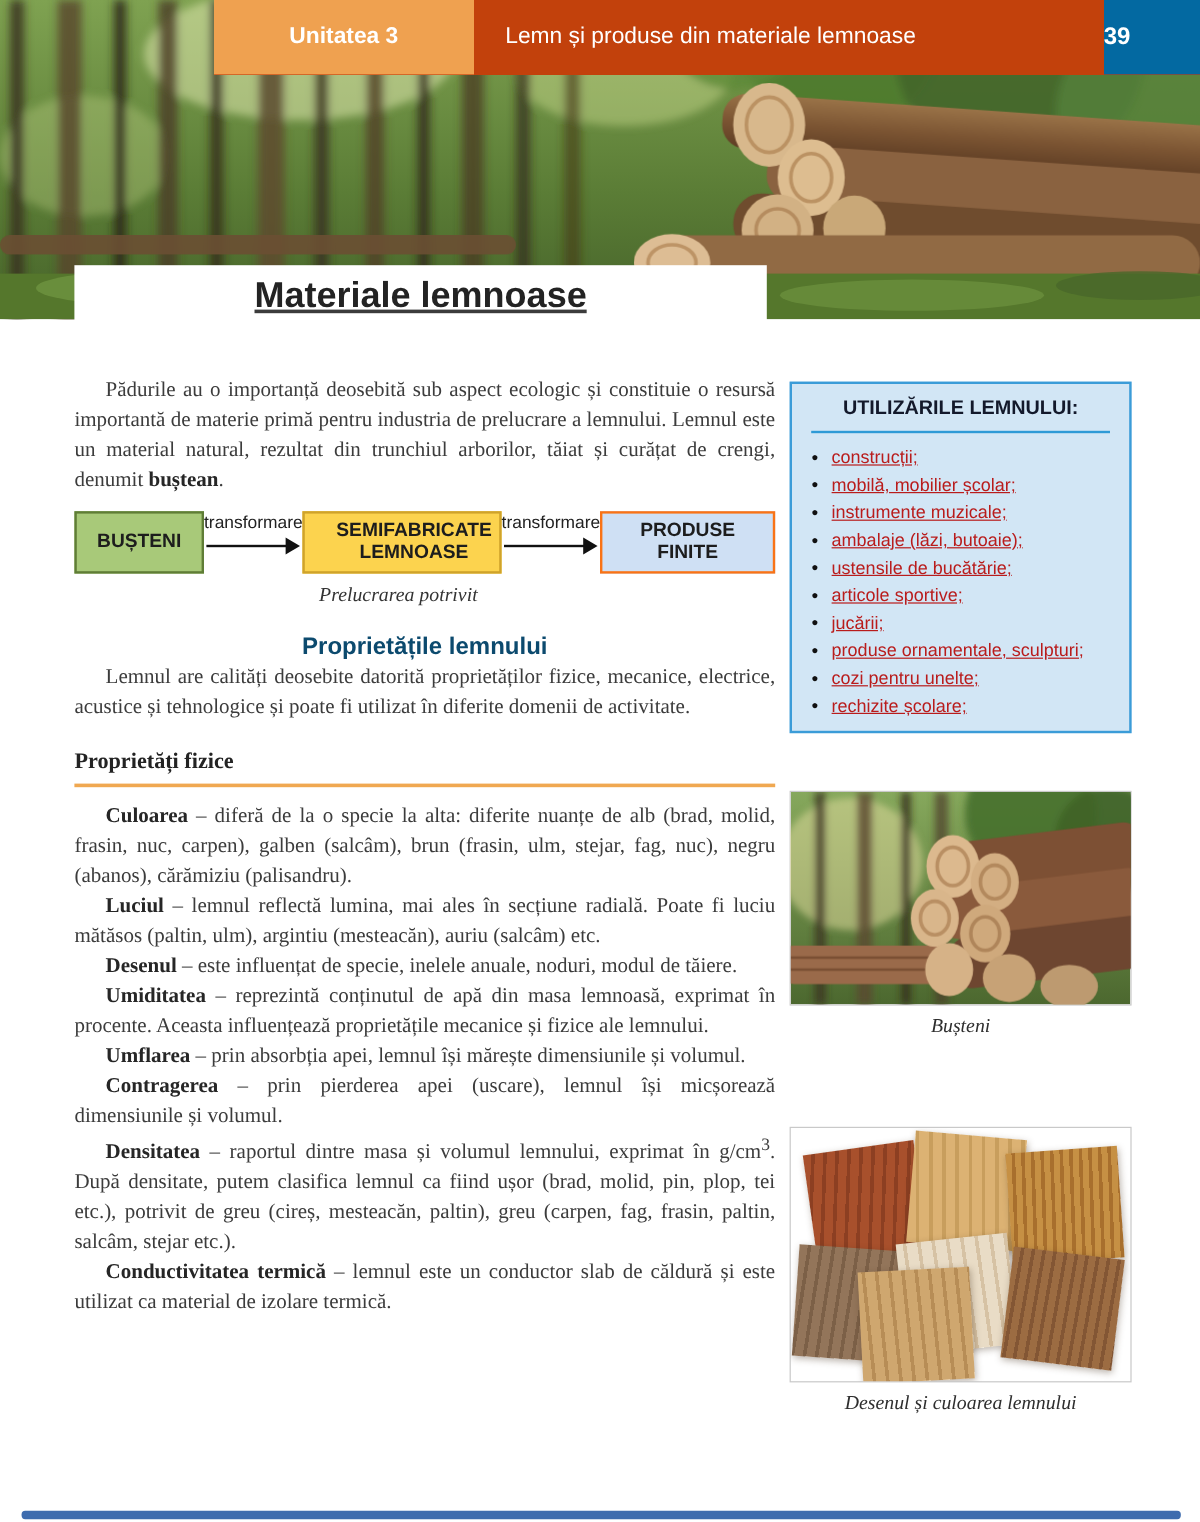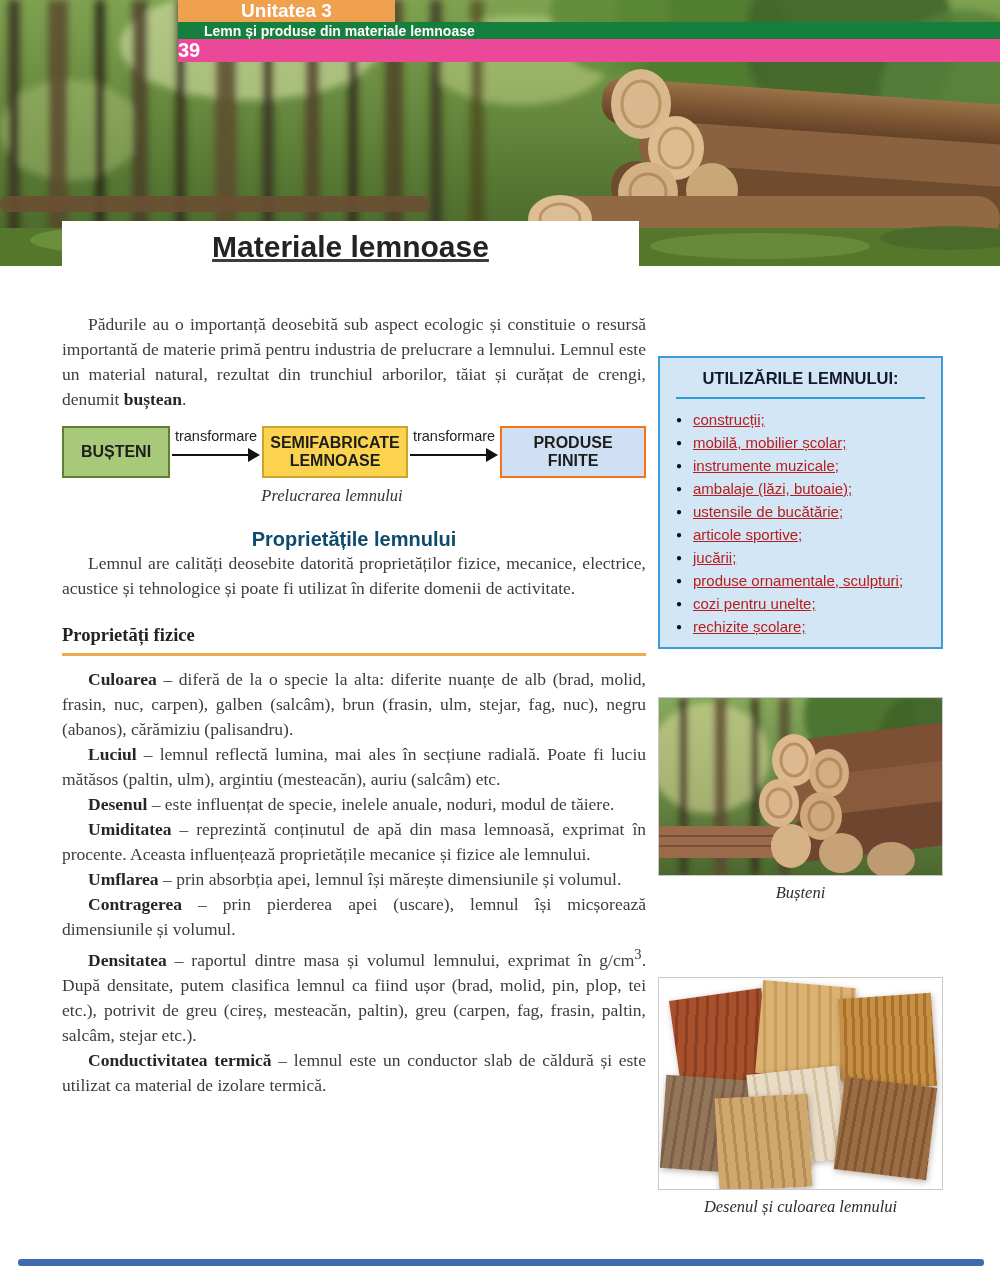--- a/index.html
+++ b/index.html
@@ -5,64 +5,64 @@
   html,body{margin:0;padding:0;background:#ffffff;}
   .page{position:relative;width:1000px;height:1268px;background:#fff;overflow:hidden;
         font-family:"Liberation Serif",serif;color:#3c3c3c;}
 
   
   .hero{position:absolute;left:0;top:0;width:1000px;height:266px;}
   .hero svg{display:block;}
 
   
   .band{position:absolute;left:178px;top:0;width:822px;height:62px;display:flex;
-        font-family:"Liberation Sans",sans-serif;color:#fff;flex-direction:column;}
+        font-family:"Liberation Sans",sans-serif;color:#fff;}
   .band-unit{width:217px;background:#efa150;display:flex;align-items:center;justify-content:center;
              font-weight:bold;font-size:19px;}
-  .band-title{flex:1;background:#15803d;display:flex;align-items:center;
-              padding-left:26px;font-weight:bold;font-size:14px;}
-  .band-page{background:#ec4899;display:flex;align-items:center;padding-right:58px;
+  .band-title{flex:1;background:#c2410c;display:flex;align-items:center;
+              padding-left:26px;font-weight:normal;font-size:19px;}
+  .band-page{background:#0369a1;display:flex;align-items:center;padding-right:58px;
              font-weight:bold;font-size:20px;}
 
   
   .title-box{position:absolute;left:62px;top:221px;width:577px;height:52px;background:#ffffff;
              display:flex;align-items:center;justify-content:center;text-decoration:underline;}
   .title-box span{font-family:"Liberation Sans",sans-serif;font-weight:bold;font-size:30px;color:#232323;}
 
   
   .col-left{position:absolute;left:62px;top:312px;width:584px;}
   p.body{margin:0;text-align:justify;font-size:17.5px;line-height:25px;text-indent:26px;color:#3c3c3c;}
   p.body b{color:#262626;}
 
   
   .diagram{margin-top:14px;display:flex;align-items:stretch;height:52px;}
   .dbox{display:flex;align-items:center;justify-content:center;text-align:center;
         font-family:"Liberation Sans",sans-serif;font-weight:bold;font-size:16px;color:#1d1d1d;
         line-height:18px;}
   .dbox.green{width:104px;background:#a8c979;border:2px solid #5f7d36;}
-  .dbox.yellow{width:142px;background:#fcd34e;border:2px solid #cfa32b;}
+  .dbox.yellow{width:142px;background:#fcd34e;border:2px solid #cfa32b;padding-left:20px;}
   .dbox.blue{width:142px;background:#cfe0f4;border:2px solid #f97316;}
   .darrow{flex:1;position:relative;}
   .darrow .lbl{position:absolute;left:0;right:0;top:2px;text-align:center;
                font-family:"Liberation Sans",sans-serif;font-size:14.5px;color:#222;}
   .darrow .shaft{position:absolute;left:2px;right:12px;top:28px;height:2px;background:#111;}
   .darrow .head{position:absolute;right:2px;top:22px;width:0;height:0;
                 border-left:12px solid #111;border-top:7px solid transparent;border-bottom:7px solid transparent;}
   .diagram-caption{width:380px;margin:8px 0 0 80px;text-align:center;font-style:italic;
                    font-size:16.5px;color:#333;}
 
   .mid-heading{margin:22px 0 0 0;text-align:center;font-family:"Liberation Sans",sans-serif;
                font-weight:bold;font-size:20px;color:#0c4a6e;}
   .para2{margin-top:16px;}
   .section-head{margin:24px 0 0 0;padding-bottom:7px;border-bottom:3px solid #f0a851;
                 font-weight:bold;font-size:18.5px;color:#232323;}
   .props{margin-top:11px;}
 
   
-  .col-right{position:absolute;left:658px;top:318px;width:285px;margin-top:38px;}
+  .col-right{position:absolute;left:658px;top:318px;width:285px;}
   .infobox{box-sizing:border-box;width:285px;background:#d2e6f5;border:2px solid #3b9cd8;
            padding:11px 12px 9px 12px;font-family:"Liberation Sans",sans-serif;}
   .infobox-title{text-align:center;font-weight:bold;font-size:16.5px;color:#13192b;}
   .infobox-rule{height:2px;background:#2e9ad6;margin:9px 4px 9px 4px;}
   .infobox ul{list-style:none;margin:0;padding:0 0 0 4px;}
   .infobox li{position:relative;padding-left:17px;font-size:15px;line-height:23px;color:#b91c1c;text-decoration:underline;}
   .infobox li::before{content:"●";position:absolute;left:0;top:0;font-size:10px;color:#111;}
 
   .photo{box-sizing:border-box;border:1px solid #c9c9c9;background:#fff;overflow:hidden;position:relative;}
   .photo1{margin-top:48px;width:285px;height:179px;}
@@ -177,21 +177,21 @@
       </div>
       <div class="darrow">
         <div class="lbl">transformare</div>
         <div class="shaft"></div>
           <div class="head"></div>
       </div>
       <div class="dbox blue">
         <span><span>PRODUSE</span><br><span>FINITE</span></span>
       </div>
     </div>
-    <div class="diagram-caption">Prelucrarea lemnului</div>
+    <div class="diagram-caption">Prelucrarea potrivit</div>
 
     <h2 class="mid-heading">Proprietățile lemnului</h2>
 
     <p class="body para2">Lemnul are calități deosebite datorită proprietăților fizice, mecanice, electrice, acustice și tehnologice și poate fi utilizat în diferite domenii de activitate.</p>
 
     <div class="section-head">Proprietăți fizice</div>
 
     <div class="props">
       <p class="body"><b>Culoarea</b><span> – diferă de la o specie la alta: diferite nuanțe de alb (brad, molid, frasin, nuc, carpen), galben (salcâm), brun (frasin, ulm, stejar, fag, nuc), negru (abanos), cărămiziu (palisandru).</span></p>
       <p class="body"><b>Luciul</b><span> – lemnul reflectă lumina, mai ales în secțiune radială. Poate fi luciu mătăsos (paltin, ulm), argintiu (mesteacăn), auriu (salcâm) etc.</span></p>

